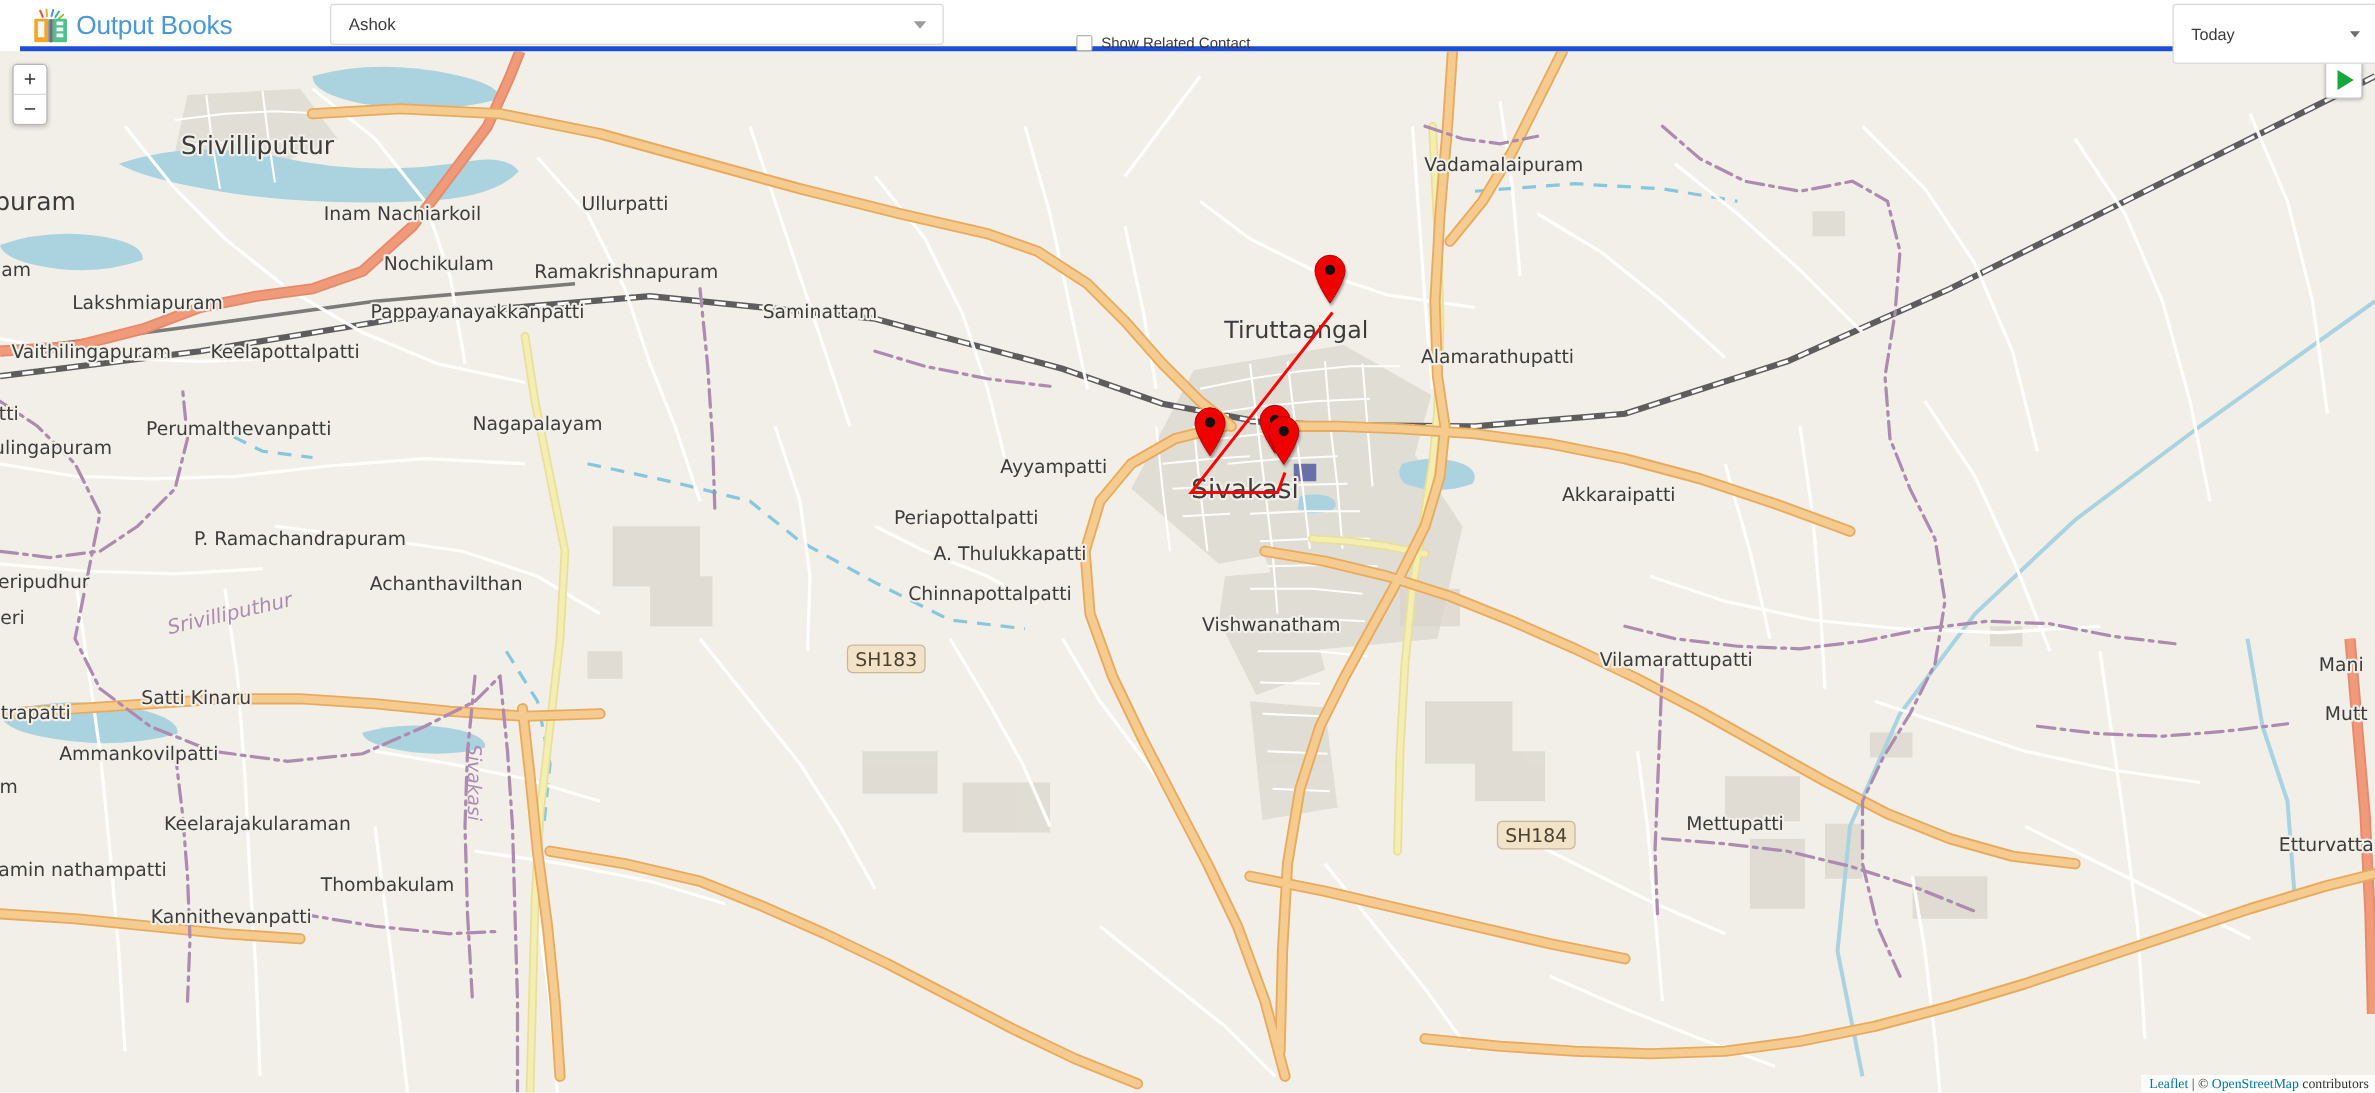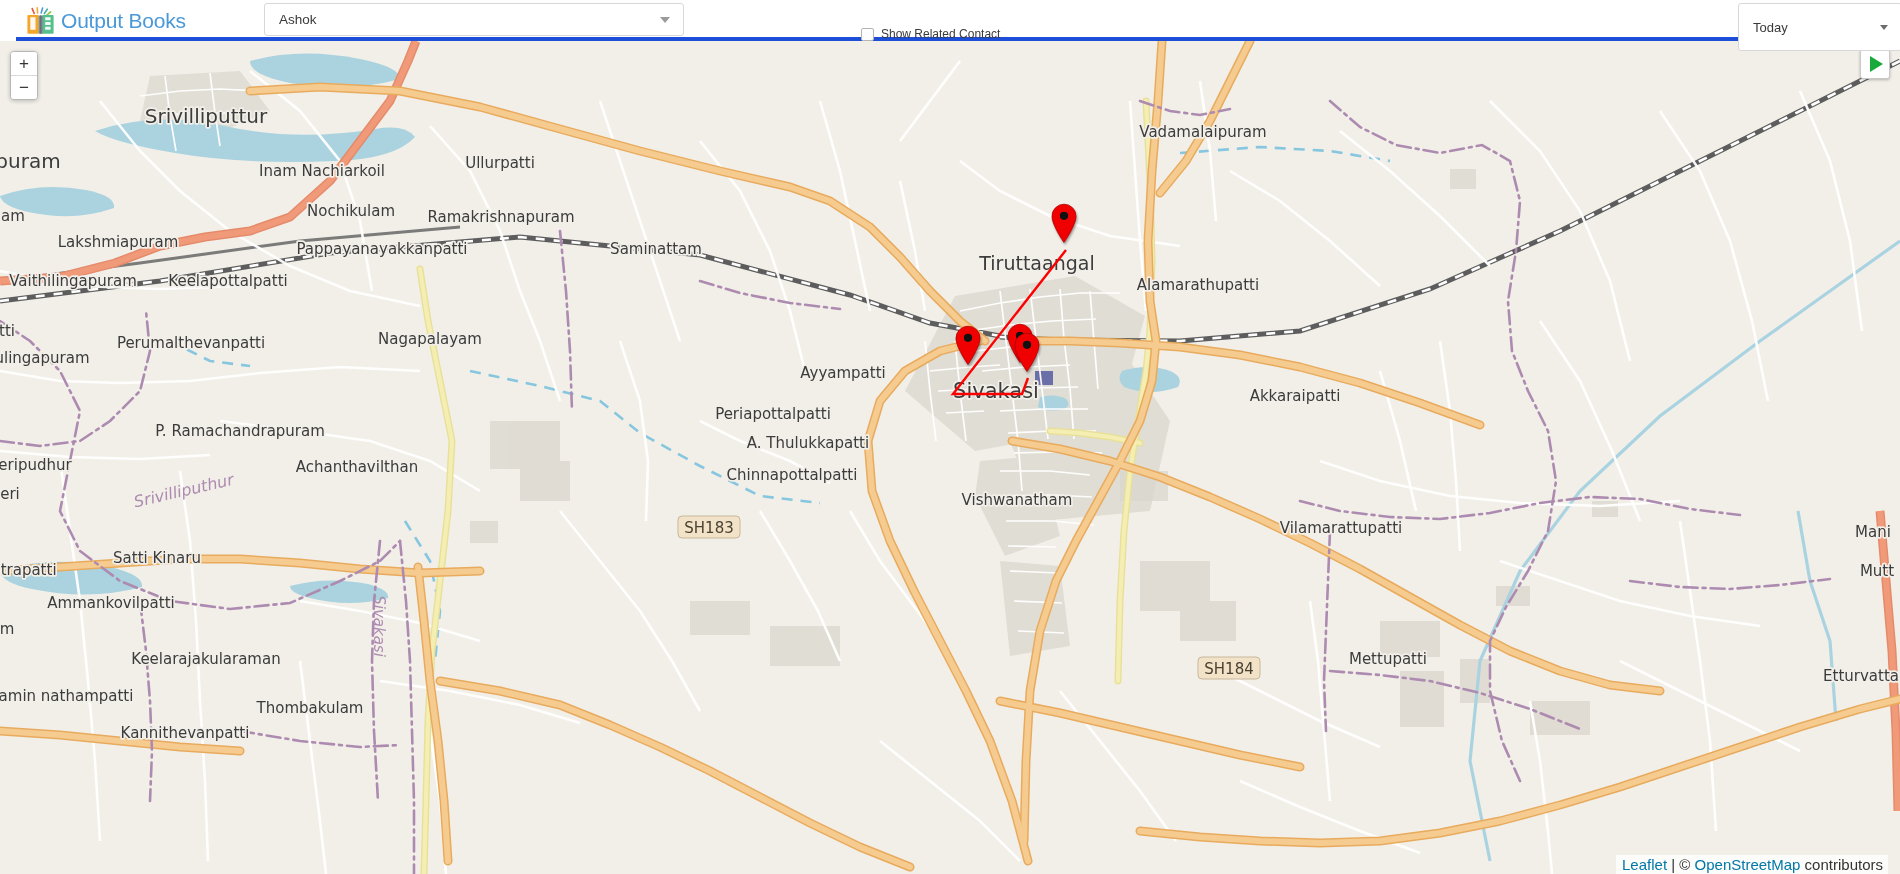--- a/index.html
+++ b/index.html
@@ -29,21 +29,21 @@
   #brand-text {
     font-size: 21px; color: #4a98d8; letter-spacing: -0.2px;
     font-family: "Liberation Sans", sans-serif; white-space: nowrap;
   }
 
   .sel-box {
     position: absolute; box-sizing: border-box;
     background: #fff; border: 1px solid #d8d8d8; border-radius: 3px;
     display: flex; align-items: center;
   }
-  #contact-select { left: 248px; top: 3px; width: 420px; height: 33px; }
+  #contact-select { left: 248px; top: 3px; width: 491px; height: 33px; }
   #contact-select .sel-val {
     font-size: 13.5px; color: #3a3a3a; padding-left: 14px; flex: 1;
     overflow: hidden; white-space: nowrap; text-overflow: ellipsis;
   }
   .caret {
     width: 0; height: 0; margin-right: 13px;
     border-left: 5px solid transparent; border-right: 5px solid transparent;
     border-top: 6px solid #9b9b9b;
   }
 
@@ -94,24 +94,24 @@
     cursor: pointer; z-index: 500;
   }
   #play-tri {
     width: 0; height: 0;
     border-top: 8px solid transparent; border-bottom: 8px solid transparent;
     border-left: 13px solid #17a93a; margin-left: 3px;
   }
 
   
   #attrib {
-    position: absolute; right: 12px; bottom: 0; z-index: 500;
+    position: absolute; right: 0; bottom: 0; z-index: 500;
     background: rgba(255,255,255,.78);
-    font-size: 15px; color: #333; padding: 1px 5px 1px 6px;
-    font-family: Liberation Sans, sans-serif; white-space: nowrap;
+    font-size: 11px; color: #333; padding: 1px 5px 1px 6px;
+    font-family: Liberation Serif, serif; white-space: nowrap;
   }
   #attrib a { color: #0078a8; text-decoration: none; }
 
   
   .marker {
     position: absolute; width: 26px; height: 40px; z-index: 450;
     pointer-events: auto; cursor: pointer;
   }
   .marker svg { display:block; width:26px; height:40px;
     filter: drop-shadow(1px 2px 1px rgba(0,0,0,.35)); }

